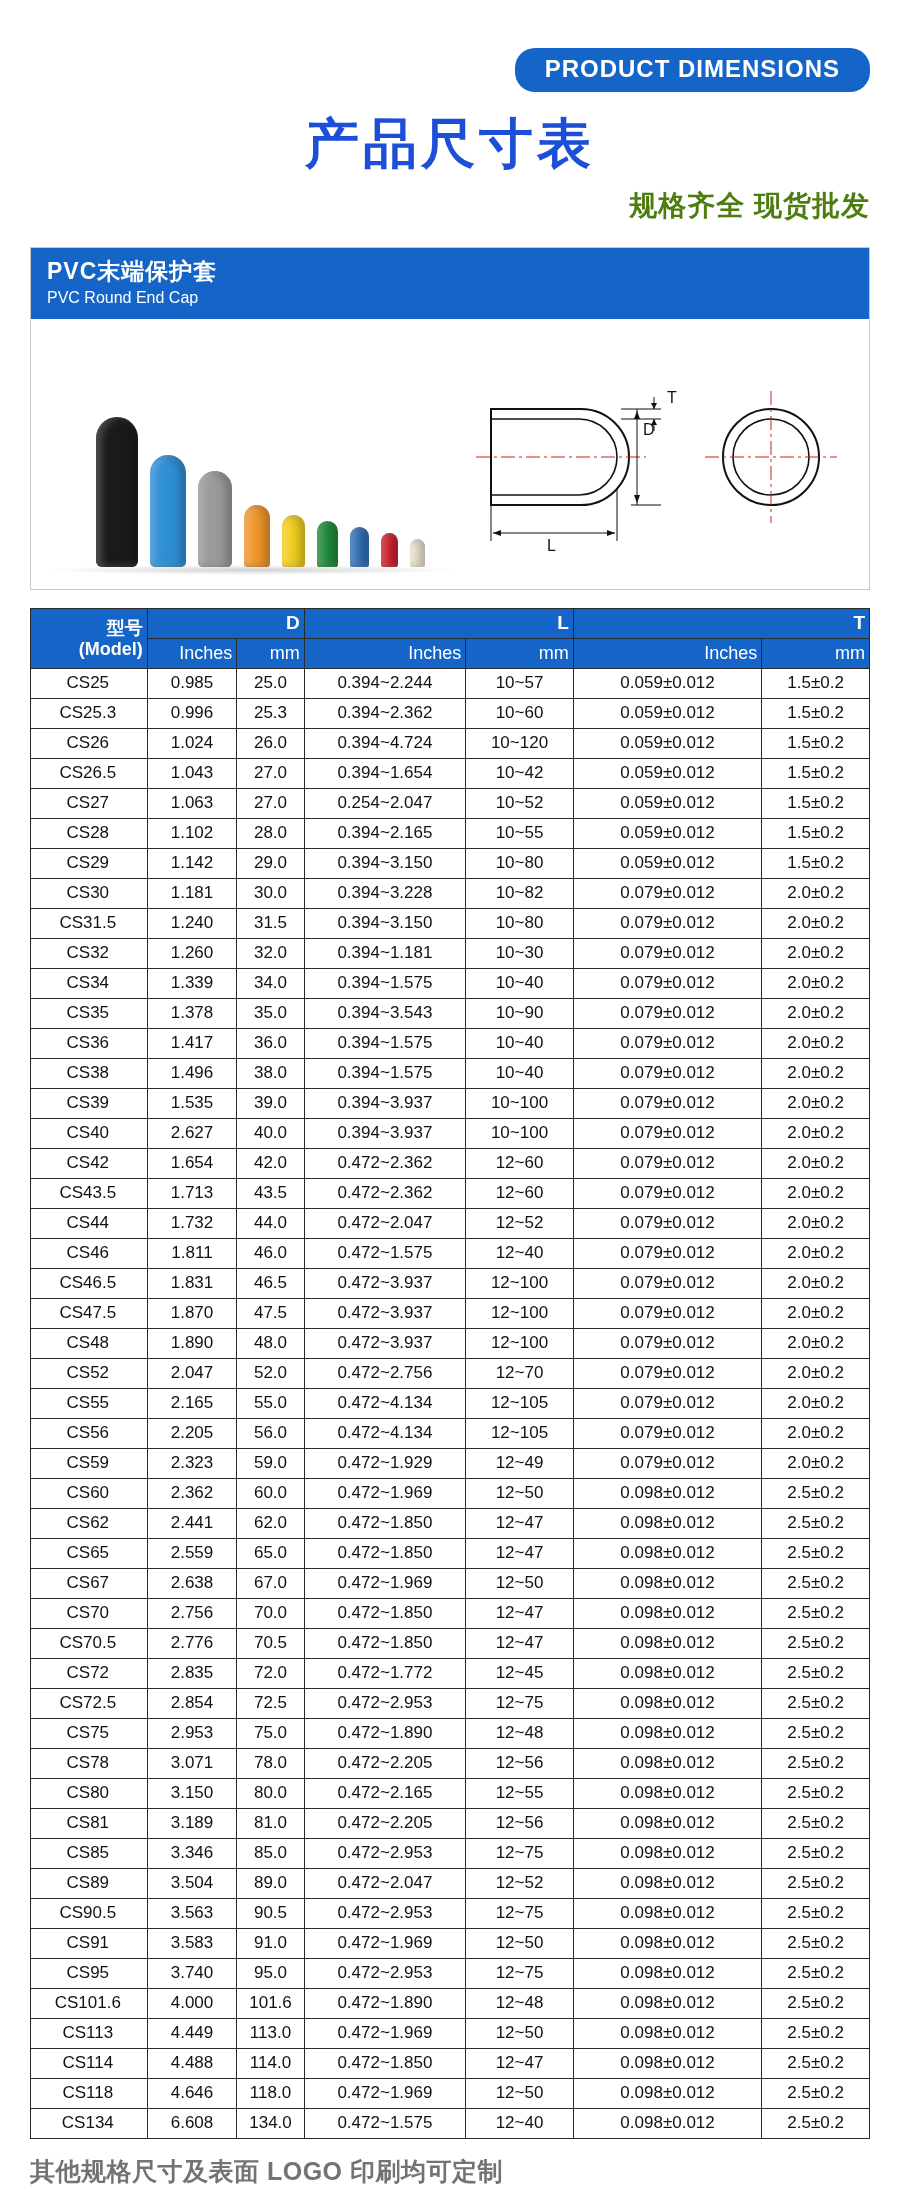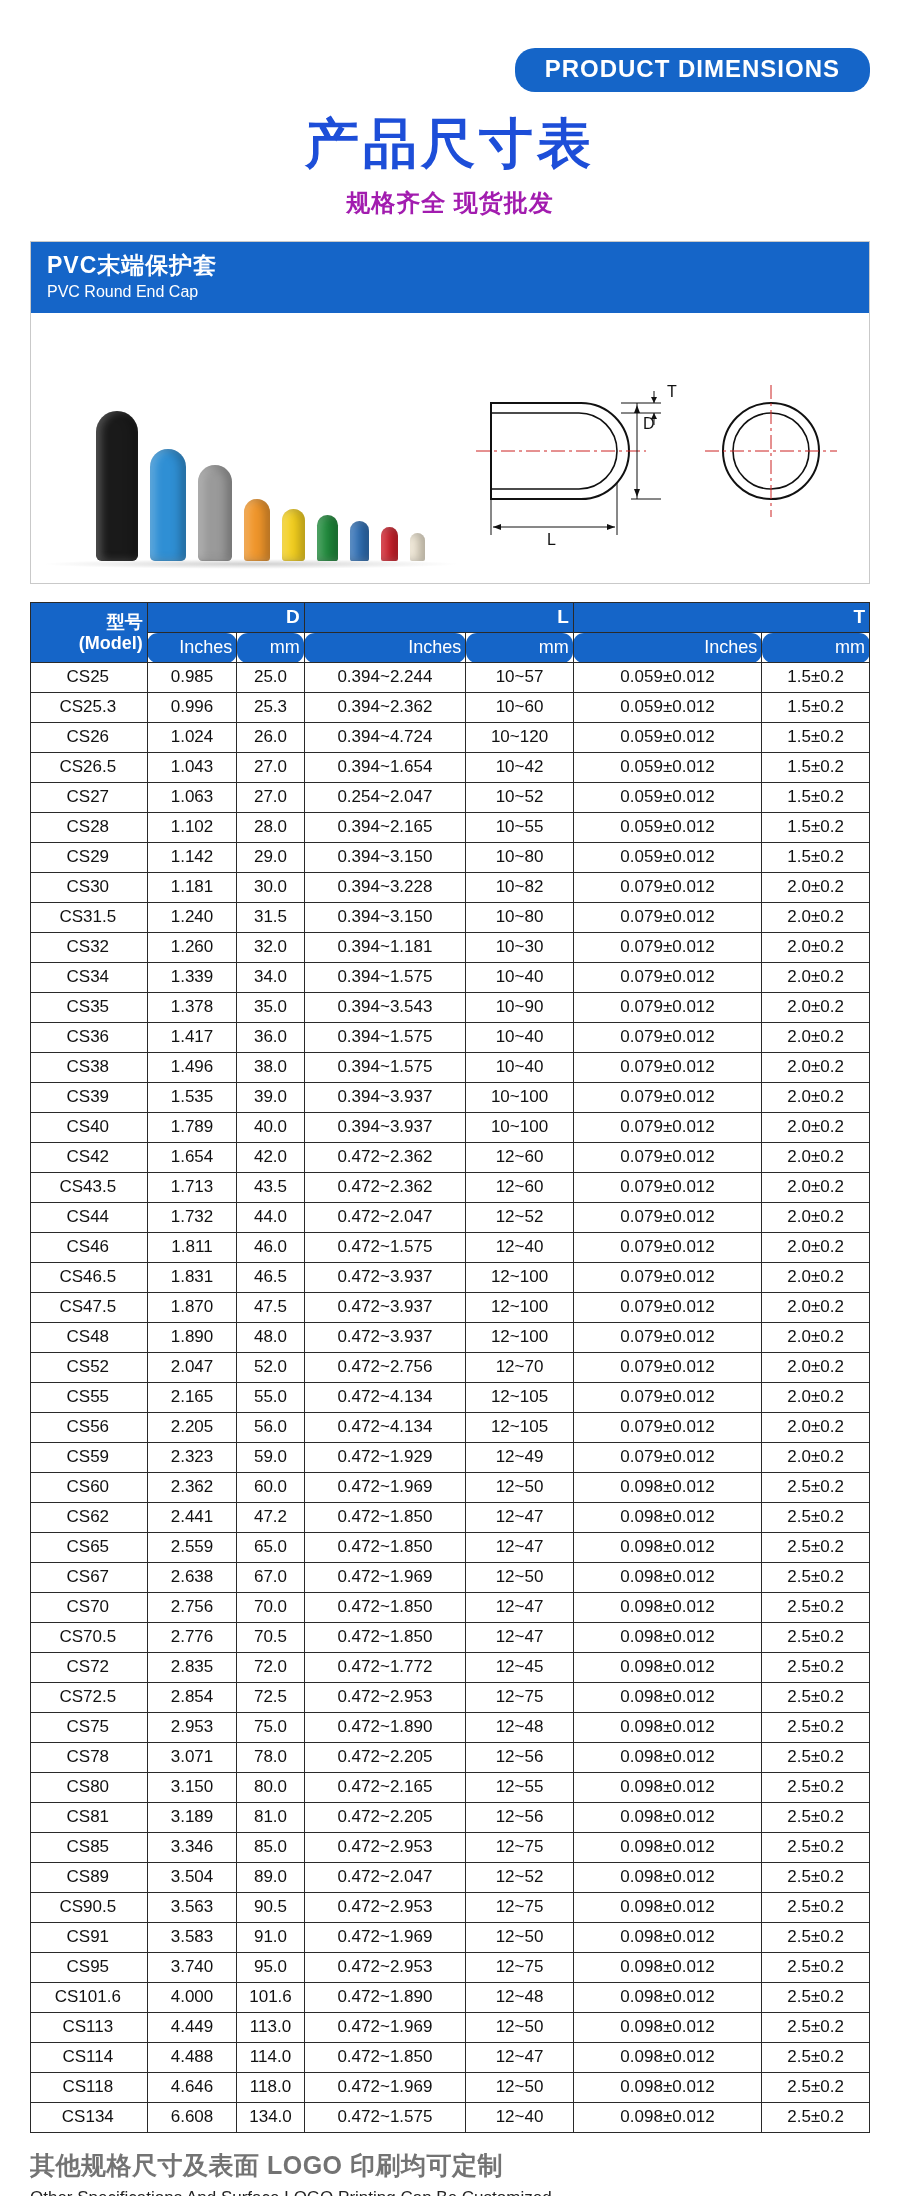--- a/index.html
+++ b/index.html
@@ -34,24 +34,24 @@
   .title-cn {
     text-align: center;
     font-size: 54px;
     font-weight: bold;
     color: #1d4ed8;
     letter-spacing: 4px;
     margin-top: 22px;
     line-height: 1.1;
   }
   .subtitle-cn {
-    text-align: center;
-    font-size: 24px;
+    text-align: right;
+    font-size: 28px;
     font-weight: bold;
-    color: #a21caf;
+    color: #4d7c0f;
     letter-spacing: 1px;
     margin-top: 14px;
   }
   
   .panel {
     margin-top: 22px;
     border: 1px solid #c9c9c9;
     background: #ef4444;
   }
   .panel-head {
@@ -130,21 +130,20 @@
     font-size: 19px;
     text-align: right;
   }
   table.dims thead th.model {
     font-size: 18px;
     line-height: 1.15;
   }
   table.dims thead th.sub {
     font-size: 18px;
     font-weight: normal;
-    border-radius: 11px;
   }
   table.dims td.model-cell {
     text-align: center;
     padding-left: 2px;
   }
   .col-model { width: 13%; }
   .col-din   { width: 10%; }
   .col-dmm   { width: 7.5%; }
   .col-lin   { width: 18%; }
   .col-lmm   { width: 12%; }
@@ -396,21 +395,21 @@
           <td class="model-cell">CS39</td>
           <td>1.535</td>
           <td>39.0</td>
           <td>0.394~3.937</td>
           <td>10~100</td>
           <td>0.079±0.012</td>
           <td>2.0±0.2</td>
         </tr>
         <tr>
           <td class="model-cell">CS40</td>
-          <td>1.789</td>
+          <td>2.627</td>
           <td>40.0</td>
           <td>0.394~3.937</td>
           <td>10~100</td>
           <td>0.079±0.012</td>
           <td>2.0±0.2</td>
         </tr>
         <tr>
           <td class="model-cell">CS42</td>
           <td>1.654</td>
           <td>42.0</td>
@@ -514,21 +513,21 @@
           <td>2.362</td>
           <td>60.0</td>
           <td>0.472~1.969</td>
           <td>12~50</td>
           <td>0.098±0.012</td>
           <td>2.5±0.2</td>
         </tr>
         <tr>
           <td class="model-cell">CS62</td>
           <td>2.441</td>
-          <td>47.2</td>
+          <td>62.0</td>
           <td>0.472~1.850</td>
           <td>12~47</td>
           <td>0.098±0.012</td>
           <td>2.5±0.2</td>
         </tr>
         <tr>
           <td class="model-cell">CS65</td>
           <td>2.559</td>
           <td>65.0</td>
           <td>0.472~1.850</td>

